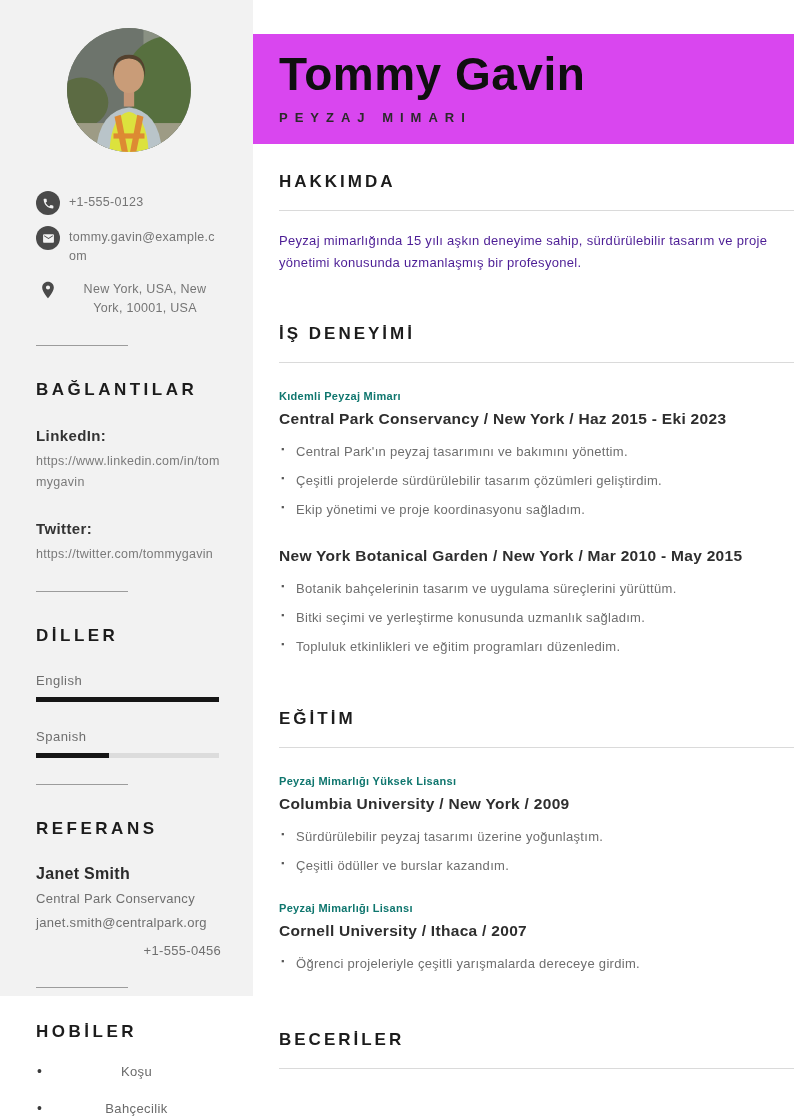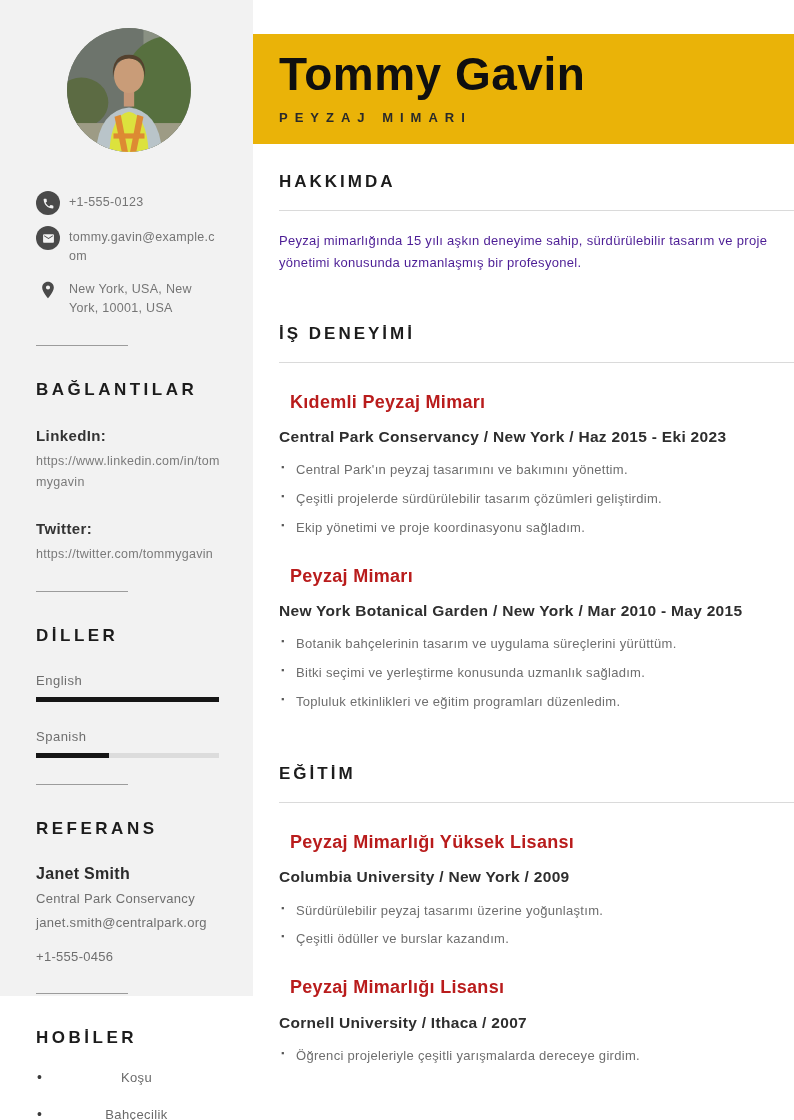--- a/index.html
+++ b/index.html
@@ -29,21 +29,21 @@
     width:24px; height:24px; border-radius:50%; background:#4a4a4a;
     flex:0 0 24px; display:flex; align-items:center; justify-content:center; margin-top:1px;
   }
   .cicon svg { width:13px; height:13px; fill:#f2f2f2; }
   .cicon.bare { background:transparent; border-radius:0; }
   .cicon.bare svg { width:20px; height:24px; fill:#4a4a4a; }
   .ctext {
     font-size:12.5px; color:#757575; line-height:1.55; letter-spacing:0.3px;
     word-break:break-all; padding-top:3px; max-width:152px;
   }
-  .ctext.loc { word-break:normal; }
+  .ctext.loc { word-break:normal;text-align:center; }
 
   .sdiv { border:none; border-top:1px solid #9c9c9c; width:92px; margin:26px 0 0 0; }
 
   .side-head {
     font-size:17px; font-weight:600; letter-spacing:3.5px;
     color:#1c1c1c; margin:34px 0 0 0;
   }
   .link-item h3 {
     font-size:15px; font-weight:600; color:#333; margin:27px 0 7px 0; letter-spacing:0.4px;
   }
@@ -52,55 +52,55 @@
     line-height:1.7; letter-spacing:0.3px;
   }
 
   .lang { margin-top:27px; }
   .lang-name { font-size:13px; color:#6e6e6e; letter-spacing:0.5px; }
   .bar-track { margin-top:9px; width:183px; height:5px; background:#dcdcdc; }
   .bar-fill { height:5px; background:#161616; }
 
   .ref-name { font-size:16px; font-weight:600; color:#2b2b2b; margin:26px 0 7px 0; letter-spacing:0.3px; }
   .ref-line { font-size:13px; color:#6f6f6f; margin:0 0 5px 0; letter-spacing:0.3px; line-height:1.45; }
-  .ref-line.phone { margin-top:15px; }
+  .ref-line.phone { margin-top:9px;text-align:right; }
 
   .hobby-list { margin:16px 0 0 0; padding:0; list-style:none; }
   .hobby-list li {
     font-size:13px; color:#6a6a6a; letter-spacing:0.4px;
     margin-top:22px; padding-left:16px; position:relative;text-align:center;
   }
   .hobby-list li::before {
     content:"•"; position:absolute; left:1px; top:-1px; color:#3a3a3a; font-size:14px;
   }
 
   
   .main { margin-left:253px; }
   .band {
-    margin-top:34px; background:#eab308;
+    margin-top:34px; background:#d946ef;
     padding:15px 20px 19px 26px;
   }
   .band h1 {
     margin:0; font-size:46px; font-weight:700; color:#0f0f0f; letter-spacing:0.5px; line-height:1.1;
   }
   .role { margin-top:10px; font-size:13px; font-weight:600; letter-spacing:7px; color:#2a2a2a; }
 
   .sec { padding-left:26px; }
   .sec-head {
     font-size:17px; font-weight:600; letter-spacing:3px; color:#1c1c1c;
     margin:0; padding-bottom:18px; border-bottom:1px solid #dadada;
   }
   .sec-about { margin-top:28px; }
   .about-text {
     margin:19px 14px 0 0; font-size:13px; color:#4c1d95; line-height:1.7; letter-spacing:0.3px;
   }
 
   .sec-exp { margin-top:50px; }
   .entry { margin-top:26px; }
-  .entry h3 { margin:11px; font-size:18px; font-weight:600; color:#b91c1c; letter-spacing:0.3px; line-height:1.45; }
+  .entry h3 { margin:0; font-size:11px; font-weight:600; color:#0f766e; letter-spacing:0.3px; line-height:1.45; }
   .entry .meta { margin:3px 0 0 0; font-size:15.5px; font-weight:600; color:#2e2e2e; letter-spacing:0.3px; line-height:1.45; }
   .bullets { list-style:none; margin:13px 0 0 0; padding:0; }
   .bullets li {
     font-size:13px; color:#6e6e6e; letter-spacing:0.3px; line-height:1.4;
     margin-bottom:10.5px; padding-left:17px; position:relative;
   }
   .bullets li::before {
     content:"▪"; position:absolute; left:2px; top:0px; color:#555; font-size:9px;
   }
 
@@ -233,21 +233,20 @@
         <h3>Kıdemli Peyzaj Mimarı</h3>
         <p class="meta">Central Park Conservancy / New York / Haz 2015 - Eki 2023</p>
         <ul class="bullets">
           <li>Central Park'ın peyzaj tasarımını ve bakımını yönettim.</li>
           <li>Çeşitli projelerde sürdürülebilir tasarım çözümleri geliştirdim.</li>
           <li>Ekip yönetimi ve proje koordinasyonu sağladım.</li>
         </ul>
       </div>
 
       <div class="entry">
-        <h3>Peyzaj Mimarı</h3>
         <p class="meta">New York Botanical Garden / New York / Mar 2010 - May 2015</p>
         <ul class="bullets">
           <li>Botanik bahçelerinin tasarım ve uygulama süreçlerini yürüttüm.</li>
           <li>Bitki seçimi ve yerleştirme konusunda uzmanlık sağladım.</li>
           <li>Topluluk etkinlikleri ve eğitim programları düzenledim.</li>
         </ul>
       </div>
     </section>
 
     <section class="sec sec-edu">

